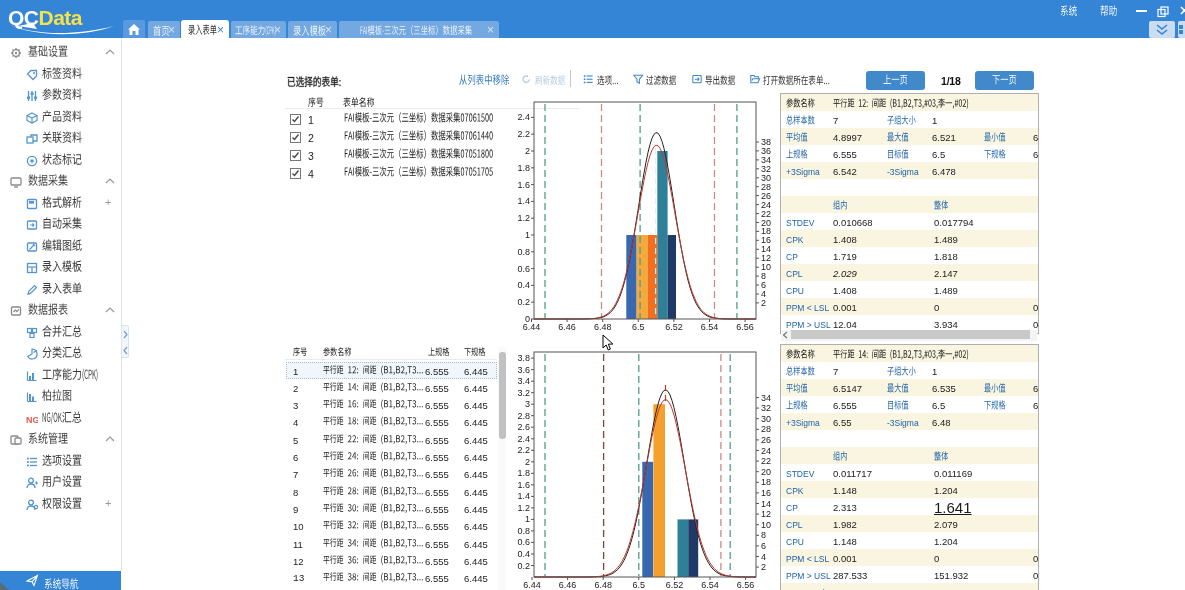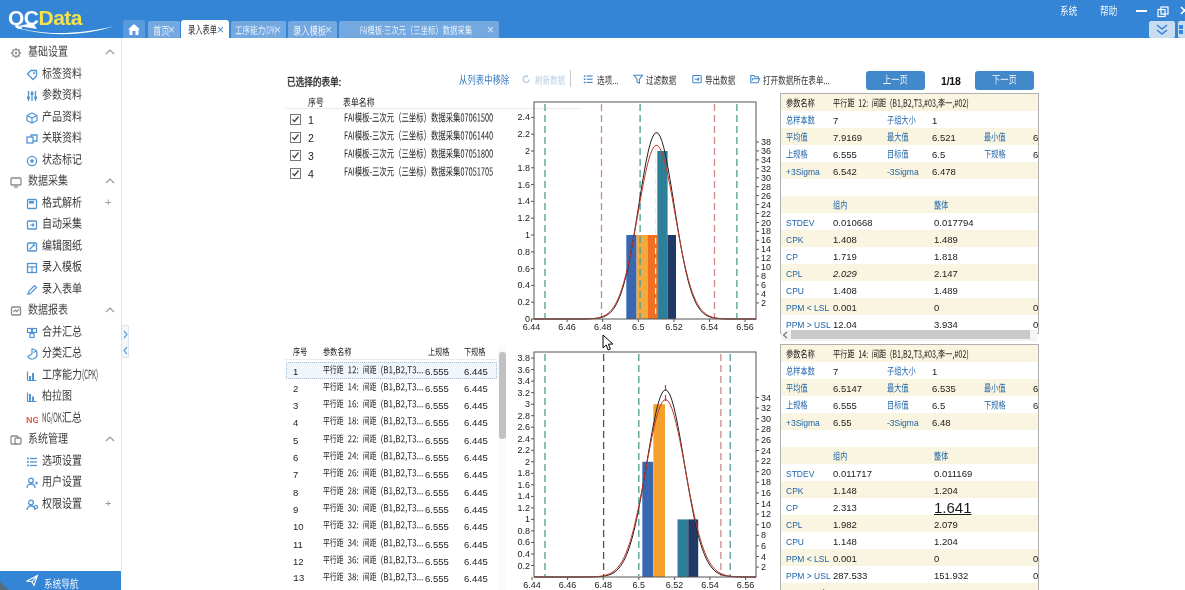--- a/index.html
+++ b/index.html
@@ -1940,21 +1940,21 @@
     </svg>
 <div class="abs" style="left:932px;top:115px;font-size:9.5px;line-height:11.4px;color:#1a1a1a;white-space:pre;">1</div>
 <div class="abs" style="left:780.5px;top:128px;width:257px;height:17px;background:#f9f5e0"></div>
 <svg class="abs" style="left:786px;top:131.5px;" width="22" height="12">
       <g fill="#1d62a8" transform="translate(0,8.70) scale(0.00720,-0.01000)">
         <use href="#g117" x="0"></use>
         <use href="#g134" x="1000"></use>
         <use href="#g135" x="2000"></use>
       </g>
     </svg>
-<div class="abs" style="left:833px;top:132px;font-size:9.5px;line-height:11.4px;color:#1a1a1a;white-space:pre;">7.9169</div>
+<div class="abs" style="left:833px;top:132px;font-size:9.5px;line-height:11.4px;color:#1a1a1a;white-space:pre;">4.8997</div>
 <svg class="abs" style="left:887px;top:131.5px;" width="22" height="12">
       <g fill="#1d62a8" transform="translate(0,8.70) scale(0.00720,-0.01000)">
         <use href="#g136" x="0"></use>
         <use href="#g132" x="1000"></use>
         <use href="#g135" x="2000"></use>
       </g>
     </svg>
 <div class="abs" style="left:932px;top:132px;font-size:9.5px;line-height:11.4px;color:#1a1a1a;white-space:pre;">6.521</div>
 <svg class="abs" style="left:984px;top:131.5px;" width="22" height="12">
       <g fill="#1d62a8" transform="translate(0,8.70) scale(0.00720,-0.01000)">

